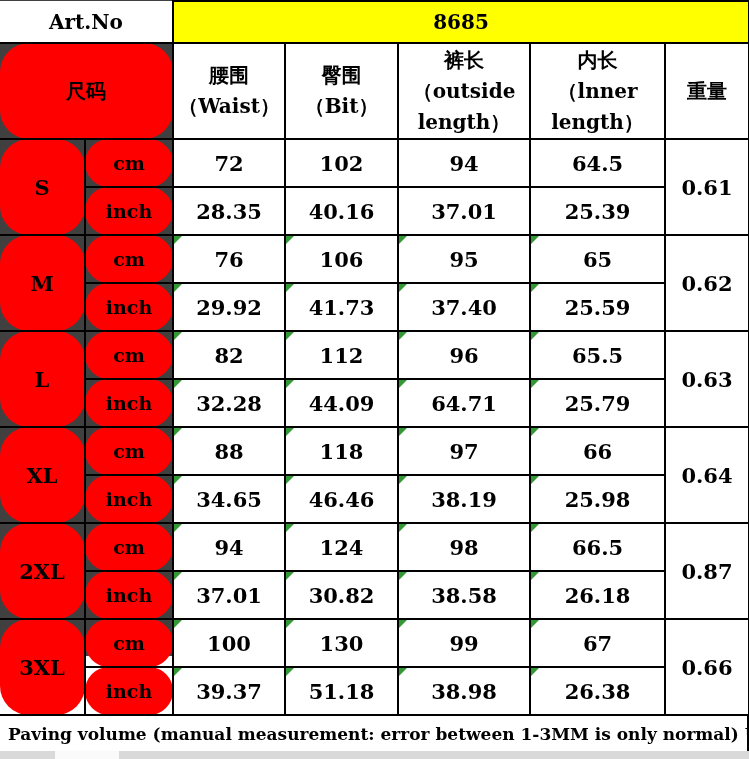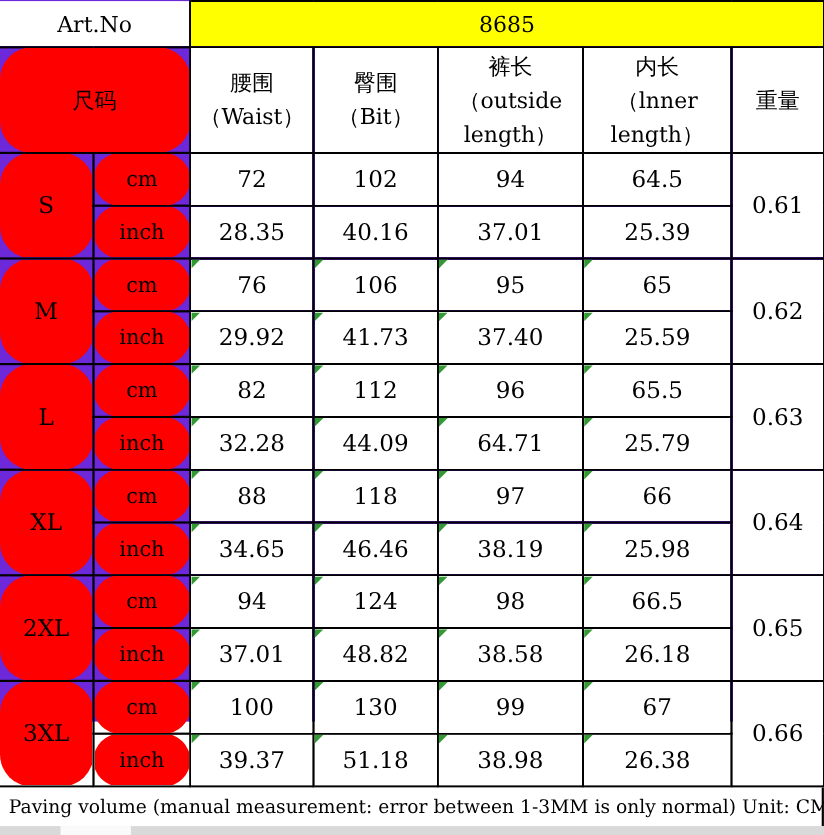--- a/index.html
+++ b/index.html
@@ -1,20 +1,20 @@
 <!DOCTYPE html>
 <html><head>
 <meta charset="utf-8">
 <style>
   html,body{margin:0;padding:0;}
   body{
     width:749px;height:759px;overflow:hidden;background:#fff;color:#000;
     font-family:"DejaVu Serif","Liberation Serif",serif;
   }
-  .wrap{width:749px;height:656px;position:relative;background:#6d28d9;}
+  .wrap{width:749px;height:656px;position:relative;background:#404040;font-weight:bold;}
   table{border-collapse:collapse;table-layout:fixed;width:749px;}
   td{
     border:2px solid #000;text-align:center;vertical-align:middle;
     padding:0;font-size:21px;position:relative;overflow:hidden;background:#fff;
   }
   col.cA{width:85px;} col.cB{width:88px;} col.cC{width:112px;}
   col.cD{width:113px;} col.cE{width:132px;} col.cF{width:135px;} col.cG{width:84px;}
   tr.r1{height:42px;} tr.rh{height:96px;} tr.rd{height:48px;}
   td.red{background:#FF0000;border-radius:29px;}
   td.yellow{background:#FFFF00;}
@@ -141,26 +141,26 @@
       <td><span class="flag"></span><span class="v">25.98</span></td>
     </tr>
 
     <tr class="rd">
       <td class="red size no-left" rowspan="2">2XL</td>
       <td class="red unit">cm</td>
       <td><span class="flag"></span><span class="v">94</span></td>
       <td><span class="flag"></span><span class="v">124</span></td>
       <td><span class="flag"></span><span class="v">98</span></td>
       <td><span class="flag"></span><span class="v">66.5</span></td>
-      <td rowspan="2"><span class="v">0.65</span></td>
+      <td rowspan="2"><span class="v">0.87</span></td>
     </tr>
     <tr class="rd">
       <td class="red unit">inch</td>
       <td><span class="flag"></span><span class="v">37.01</span></td>
-      <td><span class="flag"></span><span class="v">48.82</span></td>
+      <td><span class="flag"></span><span class="v">30.82</span></td>
       <td><span class="flag"></span><span class="v">38.58</span></td>
       <td><span class="flag"></span><span class="v">26.18</span></td>
     </tr>
 
     <tr class="rd">
       <td class="red size no-left" rowspan="2">3XL</td>
       <td class="red unit">cm</td>
       <td><span class="flag"></span><span class="v">100</span></td>
       <td><span class="flag"></span><span class="v">130</span></td>
       <td><span class="flag"></span><span class="v">99</span></td>

